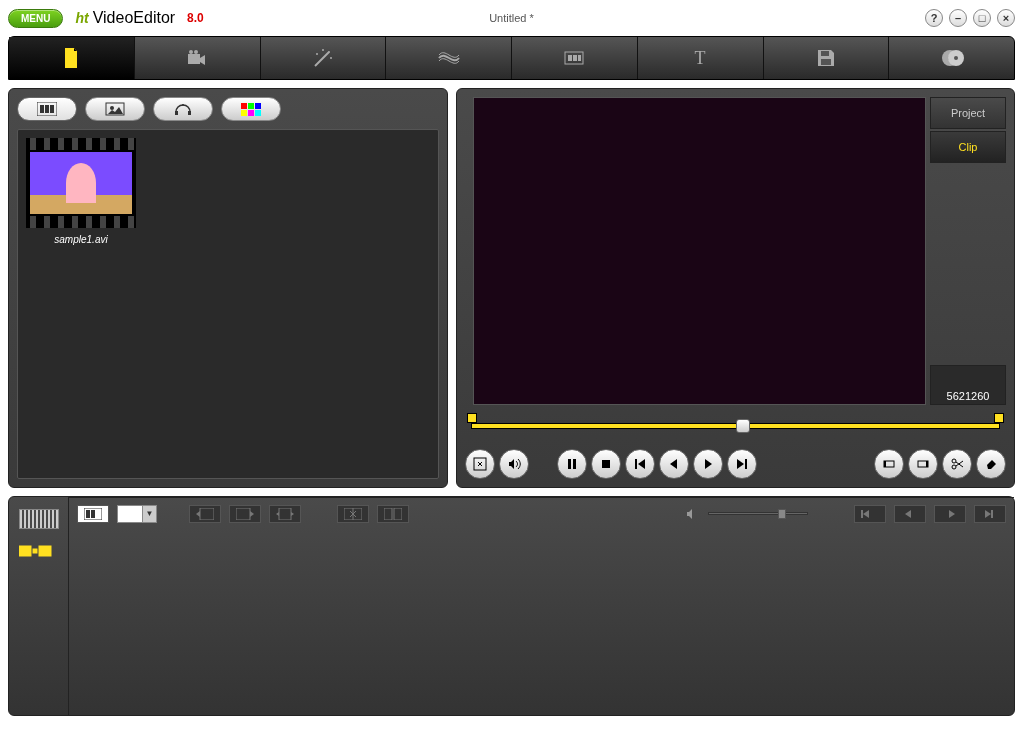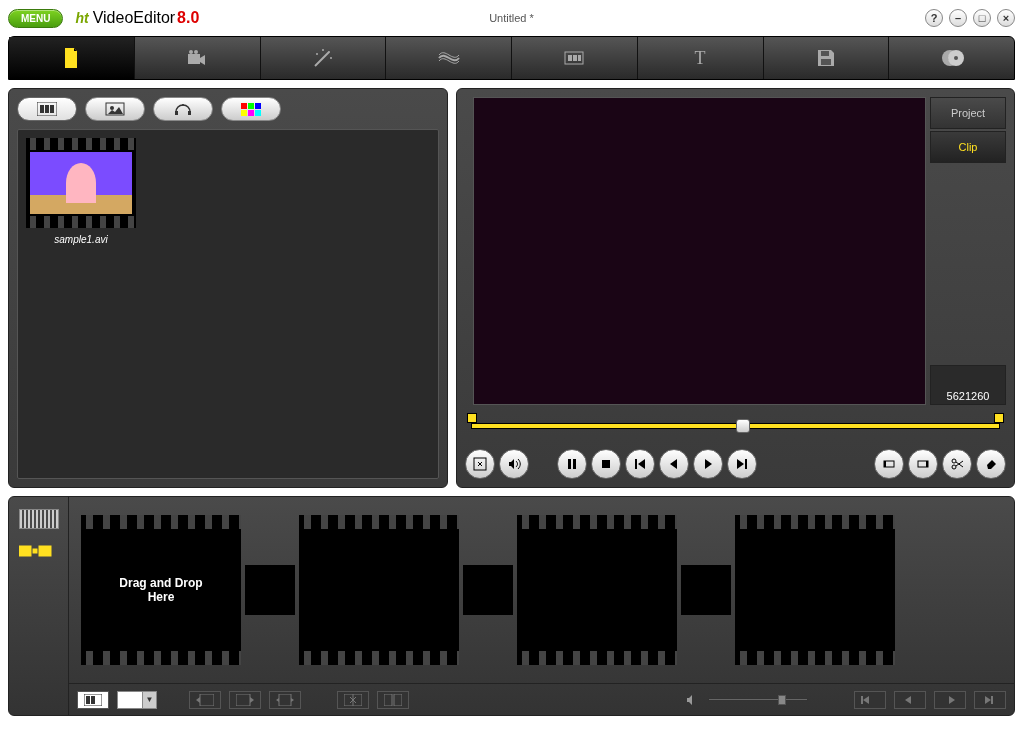--- a/index.html
+++ b/index.html
@@ -4,21 +4,21 @@
 <style>
 * { box-sizing: border-box; margin: 0; padding: 0; }
 body { background: #fff; font-family: Arial, sans-serif; font-size: 11px; color: #ccc; width: 1023px; height: 737px; overflow: hidden; }
 
 
 .titlebar { height: 36px; display: flex; align-items: center; padding: 0 8px; background: #fff; position: relative; }
 .menu-btn { background: linear-gradient(to bottom, #7ed321, #4a9e0f); border: 1px solid #3a7a0c; color: #fff; font-weight: bold; font-size: 10px; padding: 3px 12px; border-radius: 10px; box-shadow: inset 0 1px 0 rgba(255,255,255,0.4); cursor: pointer; }
 .app-logo { margin-left: 12px; display: flex; align-items: center; justify-content: space-between; }
 .app-logo .ht { color: #7aa600; font-weight: bold; font-style: italic; font-size: 14px; }
 .app-logo .title { color: #000; font-size: 16px; margin-left: 4px; }
-.app-logo .ver { color: #d00; font-weight: bold; font-size: 16px; margin-left: 2px; }
+.app-logo .ver { color: #d00; font-weight: bold; font-size: 12px; margin-left: 12px; }
 .doc-title { position: absolute; left: 50%; transform: translateX(-50%); color: #555; font-size: 11px; }
 .win-controls { margin-left: auto; display: flex; gap: 6px; }
 .win-btn { width: 18px; height: 18px; border-radius: 50%; border: 1px solid #888; background: linear-gradient(to bottom, #fff, #ddd); display: flex; align-items: center; justify-content: center; font-size: 11px; color: #333; cursor: pointer; font-weight: bold; }
 
 
 .main-toolbar { height: 44px; background: linear-gradient(to bottom, #555, #2a2a2a); margin: 0 8px; border-radius: 6px 6px 0 0; display: flex; border: 1px solid #000; }
 .tool-tab { flex: 1; display: flex; align-items: center; justify-content: center; border-right: 1px solid #111; cursor: pointer; position: relative; }
 .tool-tab:last-child { border-right: none; }
 .tool-tab.active { background: linear-gradient(to bottom, #222, #000); }
 .tool-tab svg { width: 24px; height: 24px; }
@@ -329,43 +329,20 @@
     <div class="sb-mode-btn timeline"></div>
     <div class="sb-mode-btn storyb active">
       <svg width="40" height="14">
           <rect x="0" y="2" width="12" height="10" fill="#ffe020"></rect>
           <rect x="14" y="5" width="4" height="4" fill="#ffe020"></rect>
           <rect x="20" y="2" width="12" height="10" fill="#ffe020"></rect>
         </svg>
     </div>
   </div>
   <div class="sb-main">
-    <div class="sb-track">
-      <div class="sb-clip">
-        <div class="sprockets top"></div>
-        <div class="drop-hint">Drag and Drop
-Here</div>
-        <div class="sprockets bottom"></div>
-      </div>
-      <div class="sb-trans"></div>
-      <div class="sb-clip">
-        <div class="sprockets top"></div>
-          <div class="sprockets bottom"></div>
-      </div>
-      <div class="sb-trans"></div>
-      <div class="sb-clip">
-        <div class="sprockets top"></div>
-          <div class="sprockets bottom"></div>
-      </div>
-      <div class="sb-trans"></div>
-      <div class="sb-clip">
-        <div class="sprockets top"></div>
-          <div class="sprockets bottom"></div>
-      </div>
-    </div>
     <div class="sb-bottom">
       <div class="sb-tool" style="background:#fff">
         <svg viewBox="0 0 18 12">
             <rect width="18" height="12" fill="none" stroke="#333"></rect>
             <rect x="2" y="2" width="4" height="8" fill="#333"></rect>
             <rect x="7" y="2" width="4" height="8" fill="#333"></rect>
           </svg>
       </div>
       <div class="sb-dropdown">
         <div style="flex:1"></div>

